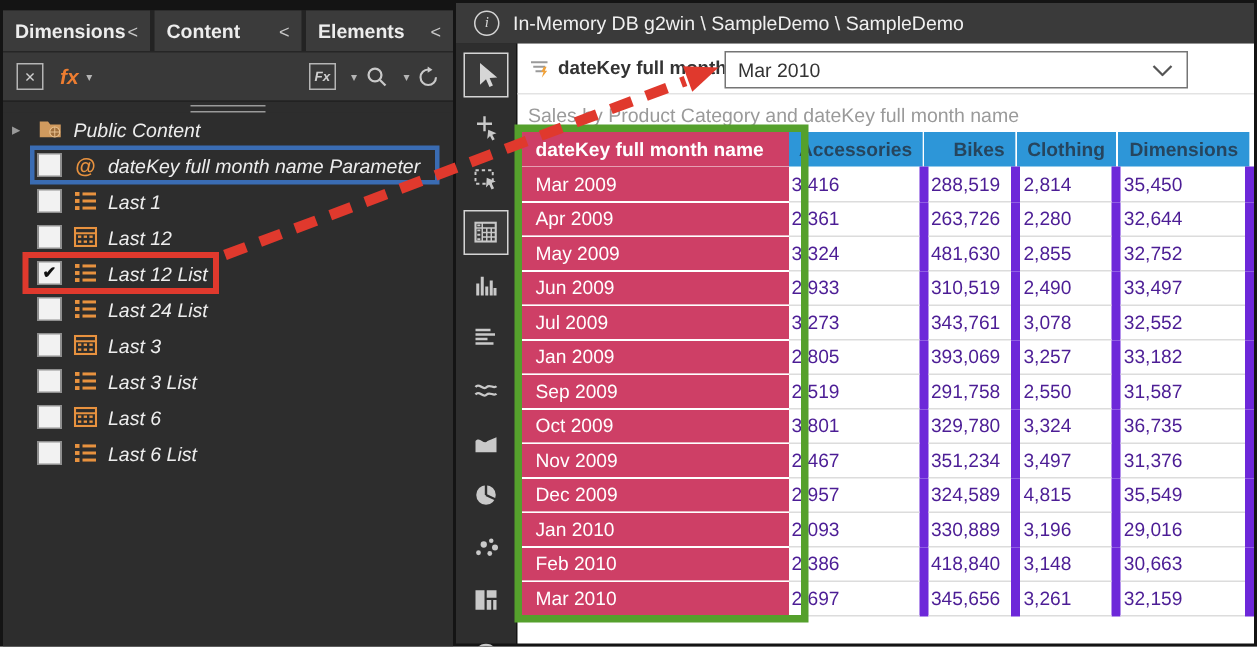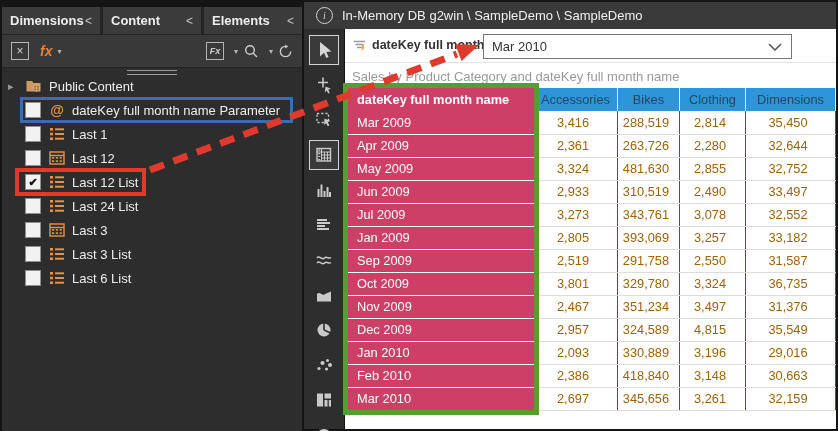--- a/index.html
+++ b/index.html
@@ -27,21 +27,21 @@
   .tree{position:absolute;left:0;top:67px;right:0;}
   .trow{position:relative;height:24px;display:flex;align-items:center;padding-left:6px;
        color:#ededed;font-size:13px;}
   .expander{width:17px;color:#9a9a9a;font-size:11px;flex:none;}
   .cb{width:14px;height:14px;background:#f2f2f2;border:1px solid #8f8f8f;flex:none;
        margin-right:7px;display:flex;align-items:center;justify-content:center;
        color:#111;font-size:11px;font-weight:700;line-height:1;}
   .ticon{width:18px;height:16px;flex:none;margin-right:6px;display:flex;
        align-items:center;justify-content:center;}
   .at{color:#e8923f;font-weight:700;font-size:14px;}
-  .tlabel{white-space:nowrap;}
+  .tlabel{white-space:nowrap;font-style:italic;}
   .hl{position:absolute;pointer-events:none;box-sizing:border-box;}
   .hl.blue{left:18px;right:9px;top:-1px;bottom:-1px;border:3px solid #3a6cb3;}
   .hl.red{left:13px;width:131px;top:-2px;bottom:-2px;border:4px solid #e0392d;}
 
   
   .vtoolbar{position:absolute;left:304px;top:29px;width:40px;height:400px;background:#2e2e2e;
        display:flex;flex-direction:column;align-items:center;padding-top:6px;gap:5px;
        box-sizing:border-box;}
   .tool{width:28px;height:28px;display:flex;align-items:center;justify-content:center;
        border:1px solid transparent;flex:none;}
@@ -63,24 +63,24 @@
        white-space:nowrap;}
   .dropdown{position:absolute;left:138px;top:5px;width:309px;height:25px;border:1px solid #757575;
        box-sizing:border-box;display:flex;align-items:center;font-size:13px;color:#333;
        padding-left:8px;background:#fff;}
   .dd-chev{margin-left:auto;margin-right:9px;display:flex;align-items:center;}
   .report-title{position:absolute;left:7px;top:40px;font-size:13px;color:#9a9a9a;white-space:nowrap;}
   .tablewrap{position:absolute;left:3px;top:59px;}
   table{border-collapse:collapse;table-layout:fixed;font-size:12.8px;}
   th,td{height:23px;padding:0 7px;box-sizing:border-box;overflow:hidden;white-space:nowrap;}
   th.pink{background:#ce3f66;color:#fff;text-align:left;font-weight:700;padding-left:9px;}
-  th.blue{background:#2d96d8;color:#26455e;text-align:center;font-weight:400;
+  th.blue{background:#2d96d8;color:#26455e;text-align:right;font-weight:700;
        border-right:1px solid rgba(255,255,255,.65);}
   td.pink{background:#ce3f66;color:#fff;border-bottom:1px solid rgba(255,255,255,.5);padding-left:9px;}
-  td.val{color:#a16207;text-align:center;border-bottom:1px solid #dcdcdc;border-right:1px solid #6d28d9;
+  td.val{color:#4c1d95;text-align:left;border-bottom:1px solid #dcdcdc;border-right:6px solid #6d28d9;
        padding-left:2px;}
   .green-overlay{position:absolute;left:-5px;top:-5px;width:196px;height:332px;
        border:5px solid #55a02c;box-sizing:border-box;pointer-events:none;}
 
   .arrow-svg{position:absolute;left:0;top:0;pointer-events:none;z-index:60;}
 </style>
 </head>
 <body>
 
 <div class="app">
@@ -245,20 +245,39 @@
                 <rect x="1" y="1" width="3" height="2.6"></rect>
                 <rect x="1" y="5.7" width="3" height="2.6"></rect>
                 <rect x="1" y="10.4" width="3" height="2.6"></rect>
                 <rect x="6" y="1.3" width="9" height="2"></rect>
                 <rect x="6" y="6" width="9" height="2"></rect>
                 <rect x="6" y="10.7" width="9" height="2"></rect>
               </g>
             </svg>
           </span>
           <span class="tlabel">Last 3 List</span>
+        </div>
+        <div class="trow">
+          <span class="expander"></span>
+          <span class="cb"></span>
+          <span class="ticon">
+            <svg width="16" height="14" viewBox="0 0 16 14">
+              <rect x="1" y="1" width="14" height="12" fill="none" stroke="#e8923f" stroke-width="1.4"></rect>
+              <path d="M1 4.5 H15" stroke="#e8923f" stroke-width="1.4"></path>
+              <g fill="#e8923f">
+                <rect x="3" y="6" width="2.2" height="1.6"></rect>
+                <rect x="6.8" y="6" width="2.2" height="1.6"></rect>
+                <rect x="10.6" y="6" width="2.2" height="1.6"></rect>
+                <rect x="3" y="9.3" width="2.2" height="1.6"></rect>
+                <rect x="6.8" y="9.3" width="2.2" height="1.6"></rect>
+                <rect x="10.6" y="9.3" width="2.2" height="1.6"></rect>
+              </g>
+            </svg>
+          </span>
+          <span class="tlabel">Last 6</span>
         </div>
         <div class="trow">
           <span class="expander"></span>
           <span class="cb"></span>
           <span class="ticon">
             <svg width="16" height="14" viewBox="0 0 16 14">
               <g fill="#e8923f">
                 <rect x="1" y="1" width="3" height="2.6"></rect>
                 <rect x="1" y="5.7" width="3" height="2.6"></rect>
                 <rect x="1" y="10.4" width="3" height="2.6"></rect>

